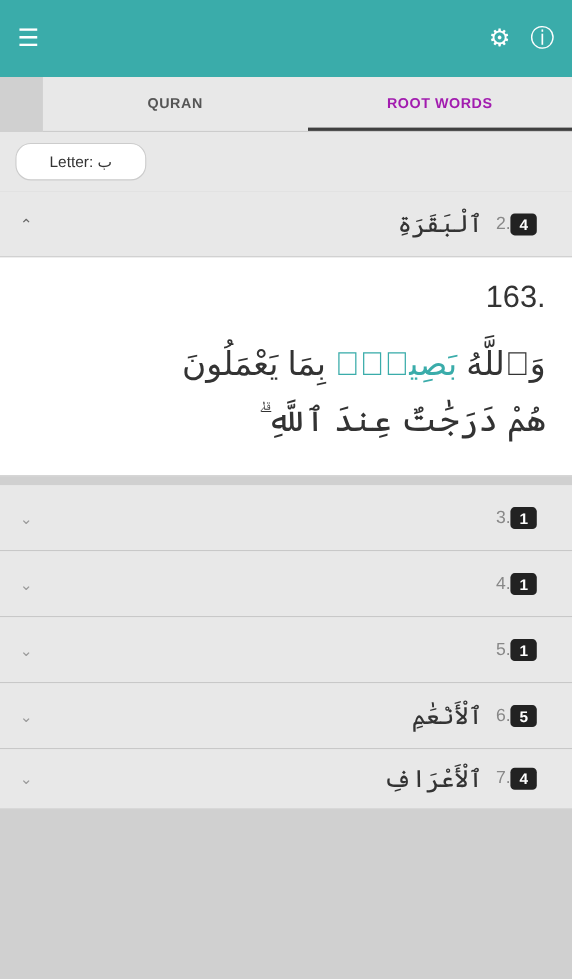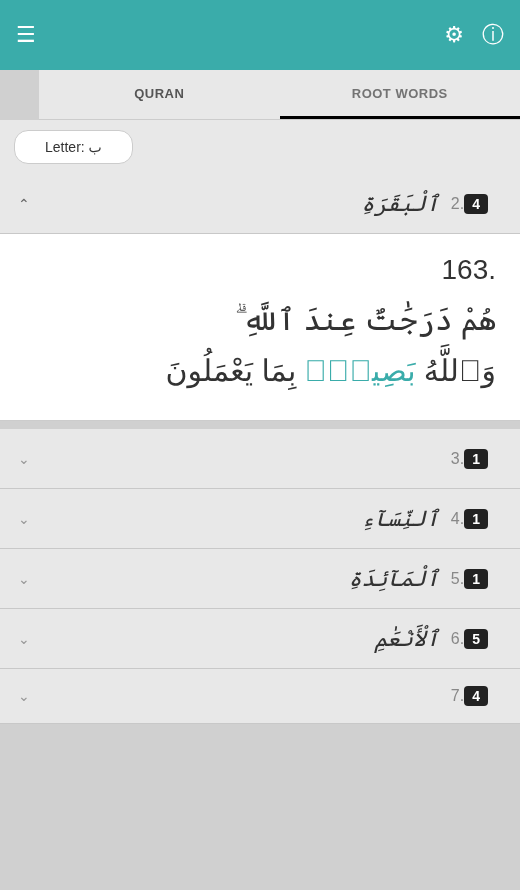--- a/index.html
+++ b/index.html
@@ -45,22 +45,22 @@
       align-items: center;
       justify-content: center;
       font-size: 13px;
       font-weight: bold;
       color: #555;
       letter-spacing: 0.5px;
       cursor: pointer;
       border-bottom: 3px solid transparent;
     }
     .tab.active {
-      color: #737373;
-      border-bottom: 3px solid #000000;
+      color: #a21caf;
+      border-bottom: 3px solid #404040;
     }
 
     
     .filter-bar {
       background: #e8e8e8;
       display: flex;
       padding: 10px 14px;
       gap: 10px;
       align-items: center;
     }
@@ -85,21 +85,20 @@
     .list-item-number {
       color: #888;
       font-size: 16px;
       margin-left: 12px;
       direction: ltr;
     }
     .list-item-arabic {
       font-size: 22px;
       color: #333;
       direction: rtl;
-      font-style: italic;
     }
     .badge {
       background: #222;
       color: white;
       border-radius: 4px;
       padding: 2px 8px;
       font-size: 14px;
       font-weight: bold;
       margin-right: 14px;
     }
@@ -120,21 +119,21 @@
       background: white;
       padding: 20px 24px 24px 24px;
       border-bottom: 1px solid #ccc;
       direction: rtl;
       text-align: right;
     }
     .verse-number {
       font-size: 28px;
       color: #333;
       display: block;
-      margin-bottom: 8px;
+      margin-bottom: 20px;
       direction: ltr;
       text-align: right;
     }
     .verse-text {
       font-size: 30px;
       line-height: 1.7;
       color: #333;
       direction: rtl;
     }
     .verse-text .highlight {
@@ -171,58 +170,57 @@
   <span class="chevron-up">⌃</span>
   <span class="spacer"></span>
   <span class="list-item-arabic">ٱلْبَقَرَةِ</span>
   <span class="list-item-number">2.</span>
   <span class="badge">4</span>
 </div>
 
 <div class="verse-area">
   <span class="verse-number">163.</span>
   <div class="verse-text">
+    <span>وَٱللَّهُ </span><span class="highlight">بَصِيرٌۢ</span><span> بِمَا يَعْمَلُونَ</span>
+  </div>
+  <div class="verse-text">
     <span>هُمْ دَرَجَٰتٌ عِندَ ٱللَّهِ ۗ</span>
   </div>
-  <div class="verse-text">
-    <span>وَٱللَّهُ </span><span class="highlight">بَصِيرٌۢ</span><span> بِمَا يَعْمَلُونَ</span>
-  </div>
 </div>
 
 <div class="separator"></div>
 
 <div class="list-item">
   <span class="chevron">⌄</span>
   <span class="spacer"></span>
   <span class="list-item-number">3.</span>
   <span class="badge">1</span>
 </div>
 
 <div class="list-item">
   <span class="chevron">⌄</span>
   <span class="spacer"></span>
-  <span class="list-item-arabic">ٱلنِّسَآءِ</span>
   <span class="list-item-number">4.</span>
   <span class="badge">1</span>
 </div>
 
 <div class="list-item">
   <span class="chevron">⌄</span>
   <span class="spacer"></span>
-  <span class="list-item-arabic">ٱلْمَآئِدَةِ</span>
   <span class="list-item-number">5.</span>
   <span class="badge">1</span>
 </div>
 
 <div class="list-item">
   <span class="chevron">⌄</span>
   <span class="spacer"></span>
   <span class="list-item-arabic">ٱلْأَنْعَٰمِ</span>
   <span class="list-item-number">6.</span>
   <span class="badge">5</span>
 </div>
 
 <div class="list-item" style="height:55px;">
   <span class="chevron">⌄</span>
   <span class="spacer"></span>
+  <span class="list-item-arabic">ٱلْأَعْرَافِ</span>
   <span class="list-item-number">7.</span>
   <span class="badge">4</span>
 </div>
 
 </body></html>

